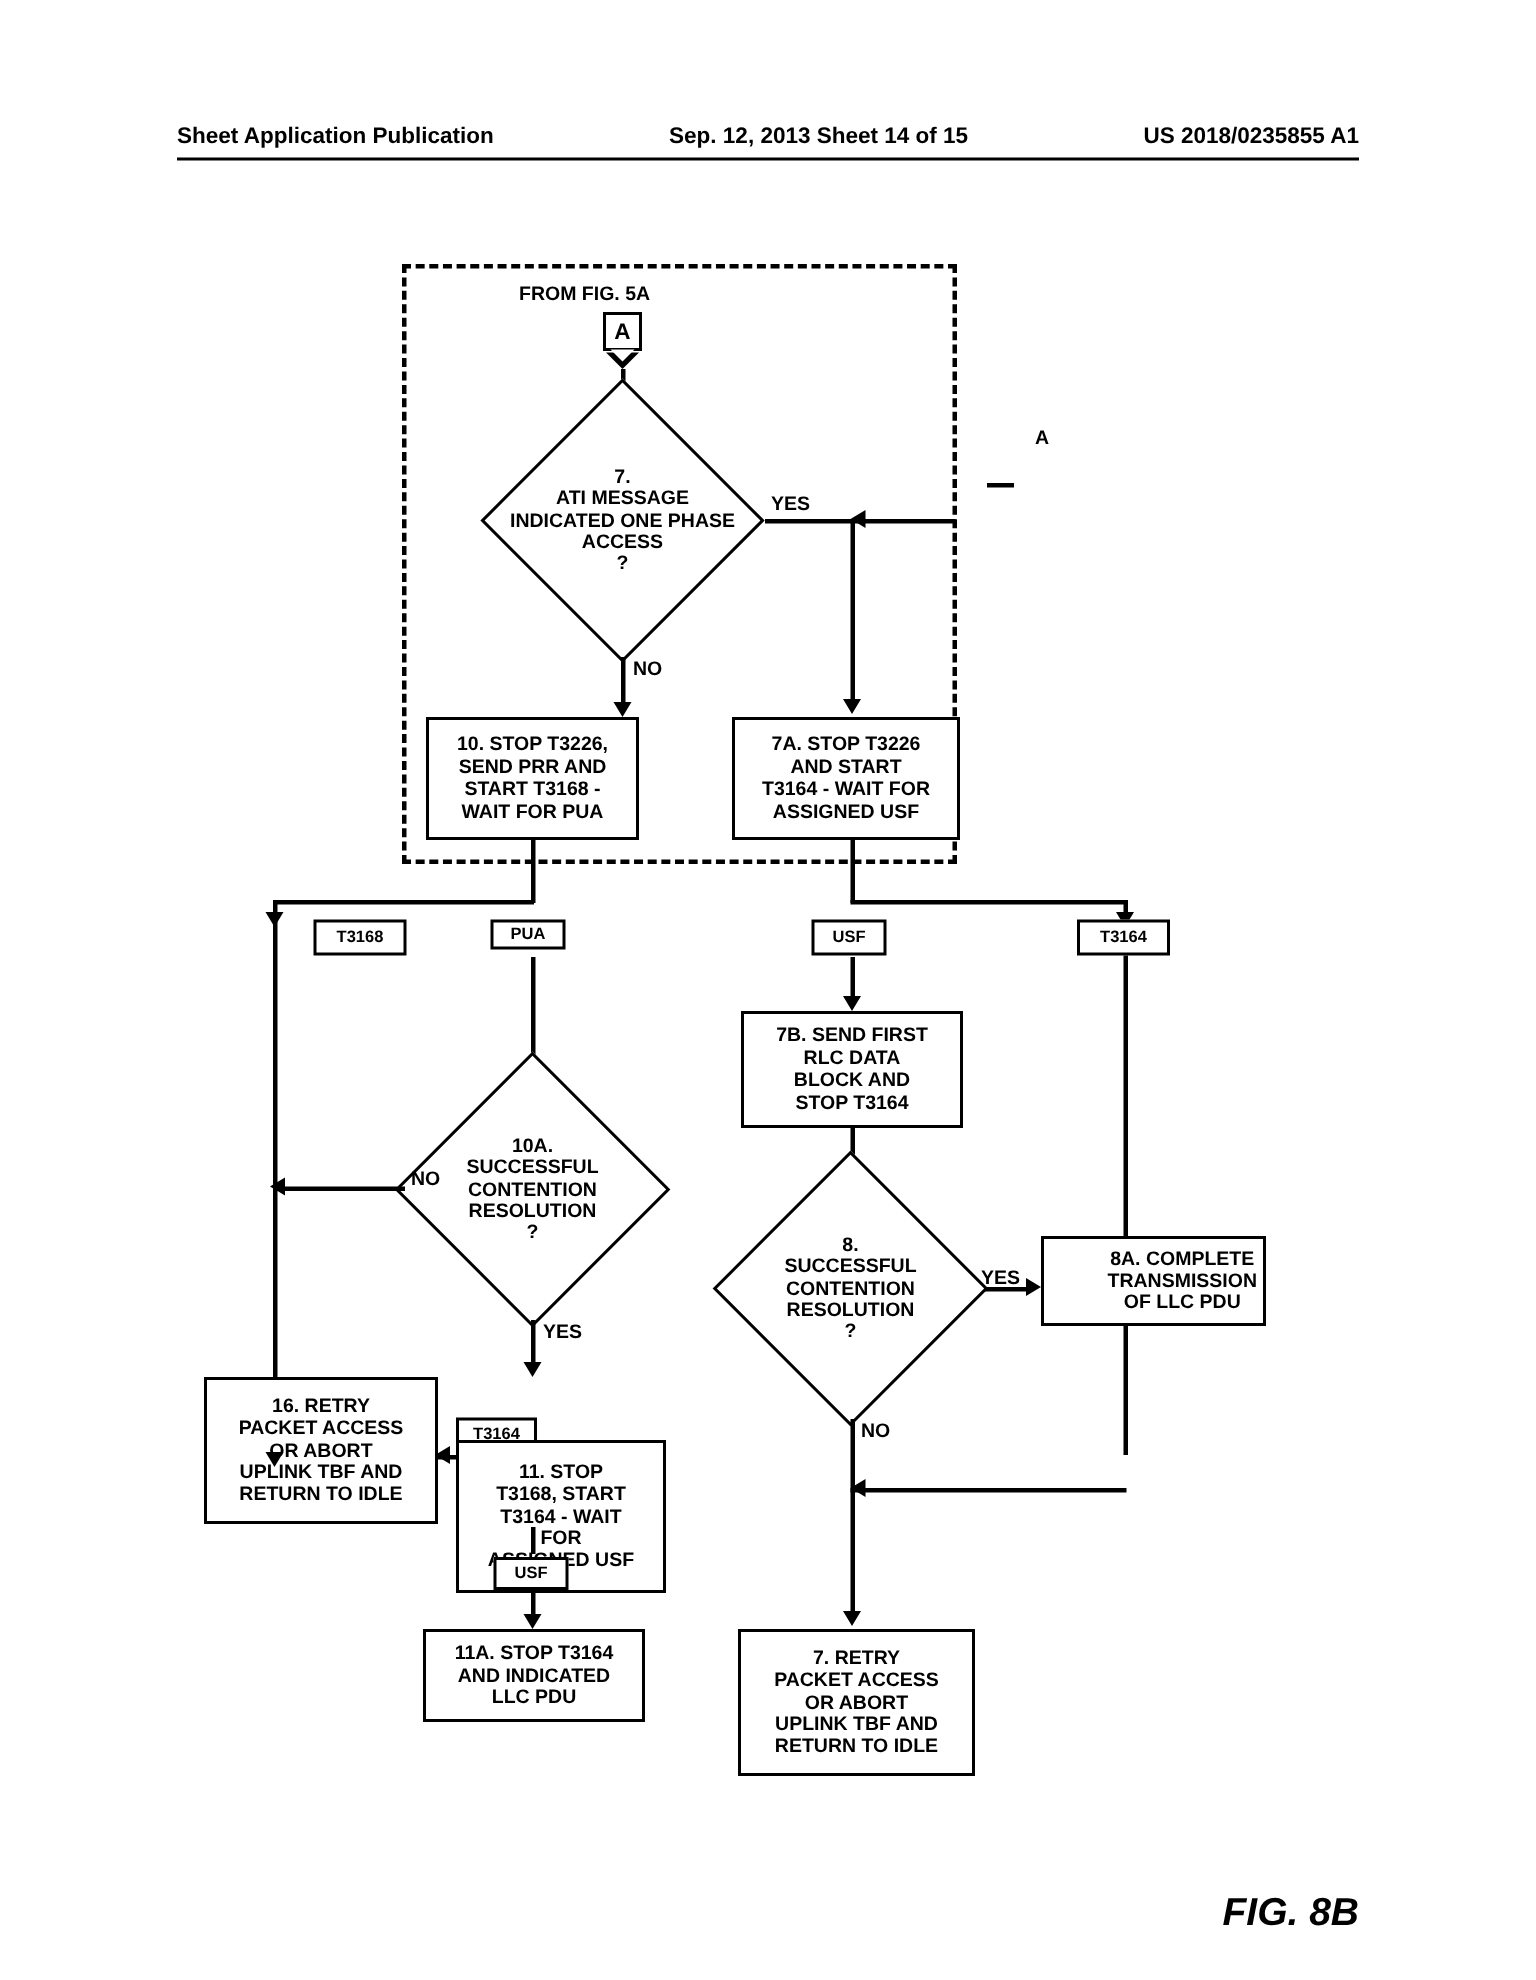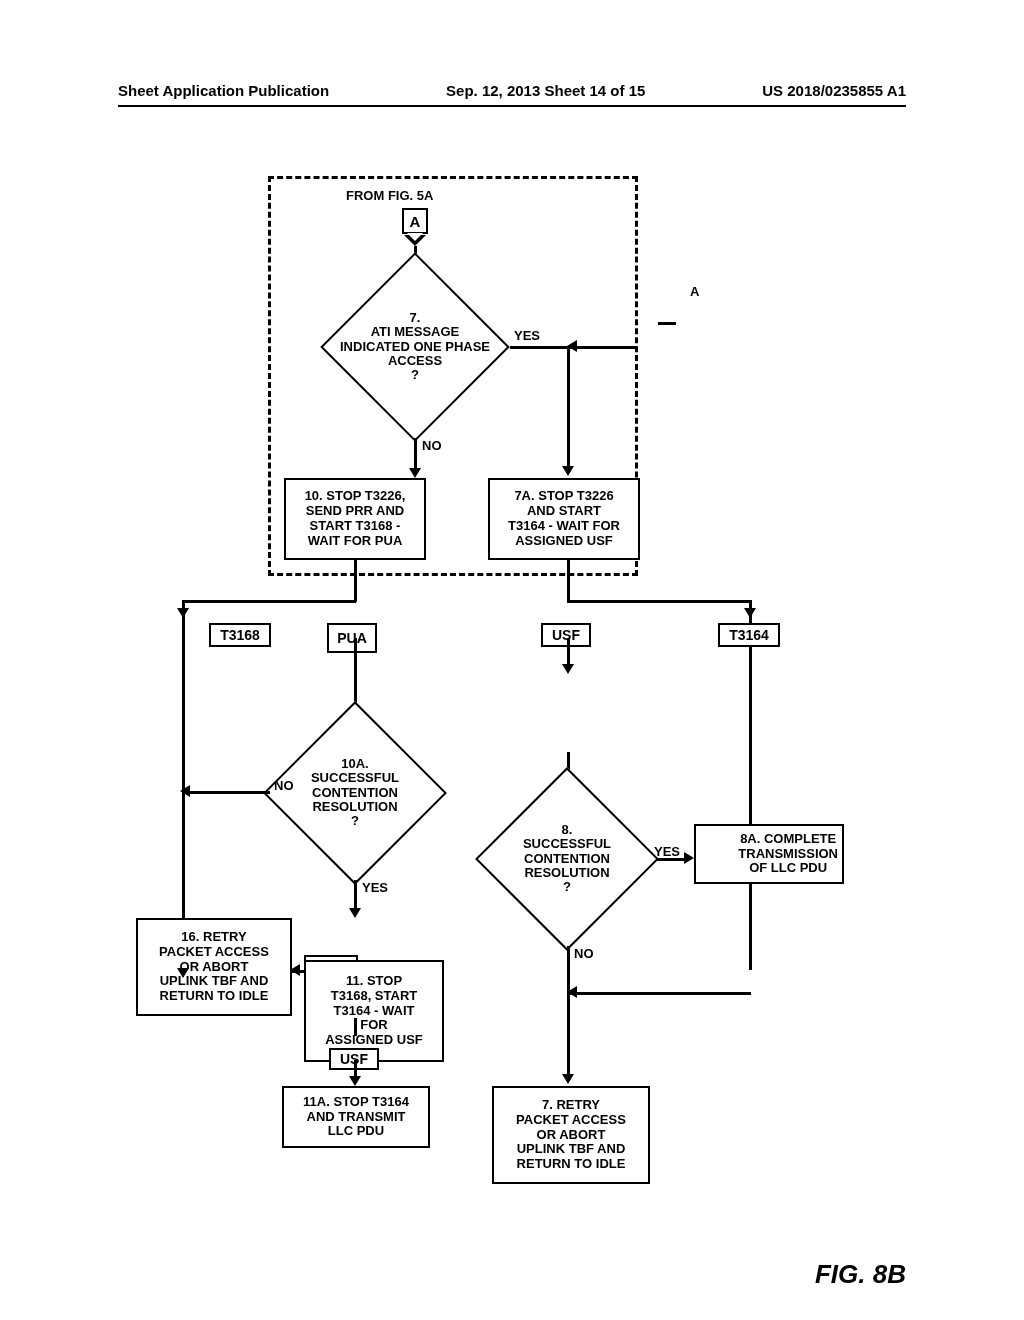--- a/index.html
+++ b/index.html
@@ -5,21 +5,21 @@
 * { box-sizing: border-box; margin: 0; padding: 0; }
 body { font-family: Arial, sans-serif; width: 1024px; height: 1320px; background: #fff; position: relative; }
 .header { position: absolute; top: 82px; left: 0; right: 0; display: flex; justify-content: space-between; padding: 0 118px; font-size: 15px; font-weight: bold; }
 .header-line { position: absolute; top: 105px; left: 118px; right: 118px; height: 2px; background: #000; }
 .dia { position: absolute; top: 160px; left: 118px; right: 118px; bottom: 60px; }
 .dbox { border: 3px dashed #000; }
 .connA { position: absolute; border: 2.5px solid #000; font-weight: bold; font-size: 15px; text-align: center; display: flex; align-items: center; justify-content: center; background: #fff; }
 .connA::before { content: ""; position: absolute; bottom: -14px; left: 50%; transform: translateX(-50%); width: 0; height: 0; border-left: 11px solid transparent; border-right: 11px solid transparent; border-top: 11px solid #000; }
 .connA::after { content: ""; position: absolute; bottom: -9px; left: 50%; transform: translateX(-50%); width: 0; height: 0; border-left: 8px solid transparent; border-right: 8px solid transparent; border-top: 8px solid #fff; }
 .rect { position: absolute; border: 2.5px solid #000; background: #fff; font-size: 13px; font-weight: bold; text-align: center; display: flex; align-items: center; justify-content: center; padding: 4px; line-height: 1.15; }
-.rectsmall { font-size: 14px; padding: 3px 6px; margin-top: 10px; }
+.rectsmall { font-size: 11px; padding: 3px 6px; }
 .dia-decision { position: absolute; }
 .diamond { width: 100%; height: 100%; border: 2.5px solid #000; background: #fff; transform: rotate(45deg); }
 .dtxt { position: absolute; top: 50%; left: 50%; transform: translate(-50%, -50%); width: 130%; font-size: 13px; font-weight: bold; text-align: center; line-height: 1.1; }
 .arrow-line-v { position: absolute; width: 2.5px; background: #000; }
 .arrow-line-h { position: absolute; height: 2.5px; background: #000; }
 .arrowhead-down { position: absolute; width: 0; height: 0; border-left: 6px solid transparent; border-right: 6px solid transparent; border-top: 10px solid #000; }
 .arrowhead-left { position: absolute; width: 0; height: 0; border-top: 6px solid transparent; border-bottom: 6px solid transparent; border-right: 10px solid #000; }
 .arrowhead-right { position: absolute; width: 0; height: 0; border-top: 6px solid transparent; border-bottom: 6px solid transparent; border-left: 10px solid #000; }
 .lbl { position: absolute; font-size: 13px; font-weight: bold; }
 .fig { position: absolute; bottom: 30px; right: 118px; font-size: 26px; font-weight: bold; font-style: italic; }
@@ -88,35 +88,41 @@
   <div class="arrowhead-down" style="left:59px; top:448px;"></div>
 
   <div class="arrow-line-v" style="left:449px; top:400px; height:42px;"></div>
   <div class="arrow-line-h" style="left:449px; top:440px; width:184px;"></div>
   <div class="arrow-line-v" style="left:631px; top:440px; height:370px;"></div>
   <div class="arrowhead-down" style="left:626px; top:448px;"></div>
 
   <div class="rect rectsmall" style="left:91px; top:453px; width:62px; height:24px;">
     <span>T3168</span>
   </div>
-  <div class="rect rectsmall" style="left:209px; top:453px; width:50px; height:30px;">
+  <div class="rect rectsmall" style="left:209px; top:453px; width:50px; height:20px;">
     <span>PUA</span>
   </div>
   <div class="rect rectsmall" style="left:423px; top:453px; width:50px; height:24px;">
     <span>USF</span>
   </div>
   <div class="rect rectsmall" style="left:600px; top:453px; width:62px; height:24px;">
     <span>T3164</span>
   </div>
 
   <div class="arrow-line-v" style="left:236px; top:478px; height:86px;"></div>
   <div class="arrowhead-down" style="left:231px; top:560px;"></div>
   <div class="arrow-line-v" style="left:449px; top:478px; height:30px;"></div>
   <div class="arrowhead-down" style="left:444px; top:504px;"></div>
 
+  <div class="rect" style="left:376px; top:514px; width:148px; height:78px;">
+    <span style="white-space:pre-line;">7B. SEND FIRST
+RLC DATA
+BLOCK AND
+STOP T3164</span>
+  </div>
 
   <div class="arrow-line-v" style="left:449px; top:592px; height:38px;"></div>
   <div class="arrowhead-down" style="left:444px; top:626px;"></div>
 
   <div class="dia-decision" style="left:172px; top:568px; width:130px; height:130px;">
     <div class="diamond"></div>
     <div class="dtxt" style="white-space:pre-line;">10A.
 SUCCESSFUL
 CONTENTION
 RESOLUTION
@@ -179,21 +185,21 @@
 
   <div class="arrow-line-v" style="left:236px; top:858px; height:18px;"></div>
   <div class="rect rectsmall" style="left:211px; top:878px; width:50px; height:22px;">
     <span>USF</span>
   </div>
   <div class="arrow-line-v" style="left:236px; top:900px; height:20px;"></div>
   <div class="arrowhead-down" style="left:231px; top:916px;"></div>
 
   <div class="rect" style="left:164px; top:926px; width:148px; height:62px;">
     <span style="white-space:pre-line;">11A. STOP T3164
-AND TRANSMIT
+AND INDICATED
 LLC PDU</span>
   </div>
 
   <div class="rect" style="left:374px; top:926px; width:158px; height:98px;">
     <span style="white-space:pre-line;">7. RETRY
 PACKET ACCESS
 OR ABORT
 UPLINK TBF AND
 RETURN TO IDLE</span>
   </div>

